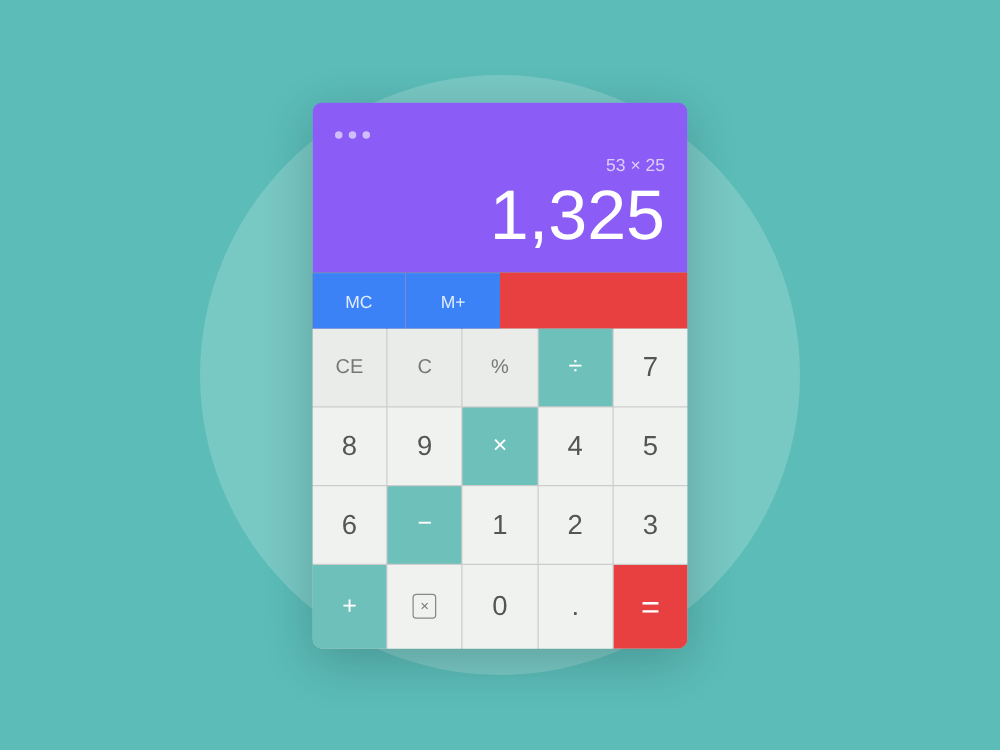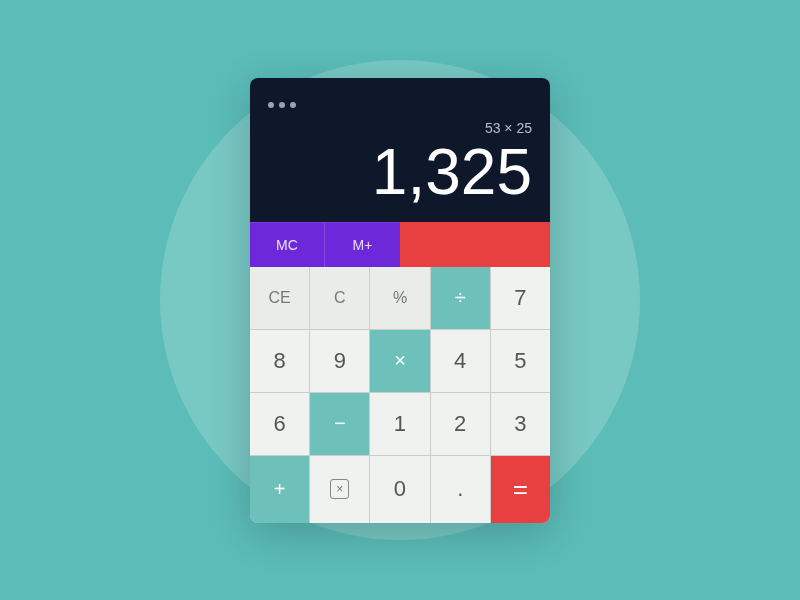--- a/index.html
+++ b/index.html
@@ -30,21 +30,21 @@
     .calculator {
       position: relative;
       width: 300px;
       border-radius: 8px;
       overflow: hidden;
       box-shadow: 0 10px 40px rgba(0,0,0,0.2);
     }
 
     
     .display {
-      background-color: #0f172a;
+      background-color: #8b5cf6;
       padding: 16px 18px 18px 18px;
       text-align: right;
     }
 
     .menu-dots {
       text-align: left;
       margin-bottom: 8px;
     }
 
     .dots {
@@ -61,34 +61,34 @@
     }
 
     .expression {
       color: rgba(255,255,255,0.7);
       font-size: 14px;
       margin-bottom: 4px;
     }
 
     .result {
       color: #ffffff;
-      font-size: 64px;
+      font-size: 56px;
       font-weight: 300;
       line-height: 1;
     }
 
     
     .memory-row {
       display: grid;
       grid-template-columns: repeat(4, 1fr);
       background-color: #e84040;
     }
 
     .memory-row .btn {
-      background-color: #6d28d9;
+      background-color: #3b82f6;
       color: rgba(255,255,255,0.85);
       font-size: 14px;
       font-weight: 500;
       border: none;
       border-right: 1px solid rgba(255,255,255,0.15);
       border-top: 1px solid rgba(255,255,255,0.1);
       padding: 14px 0;
       cursor: pointer;
       text-align: center;
     }

